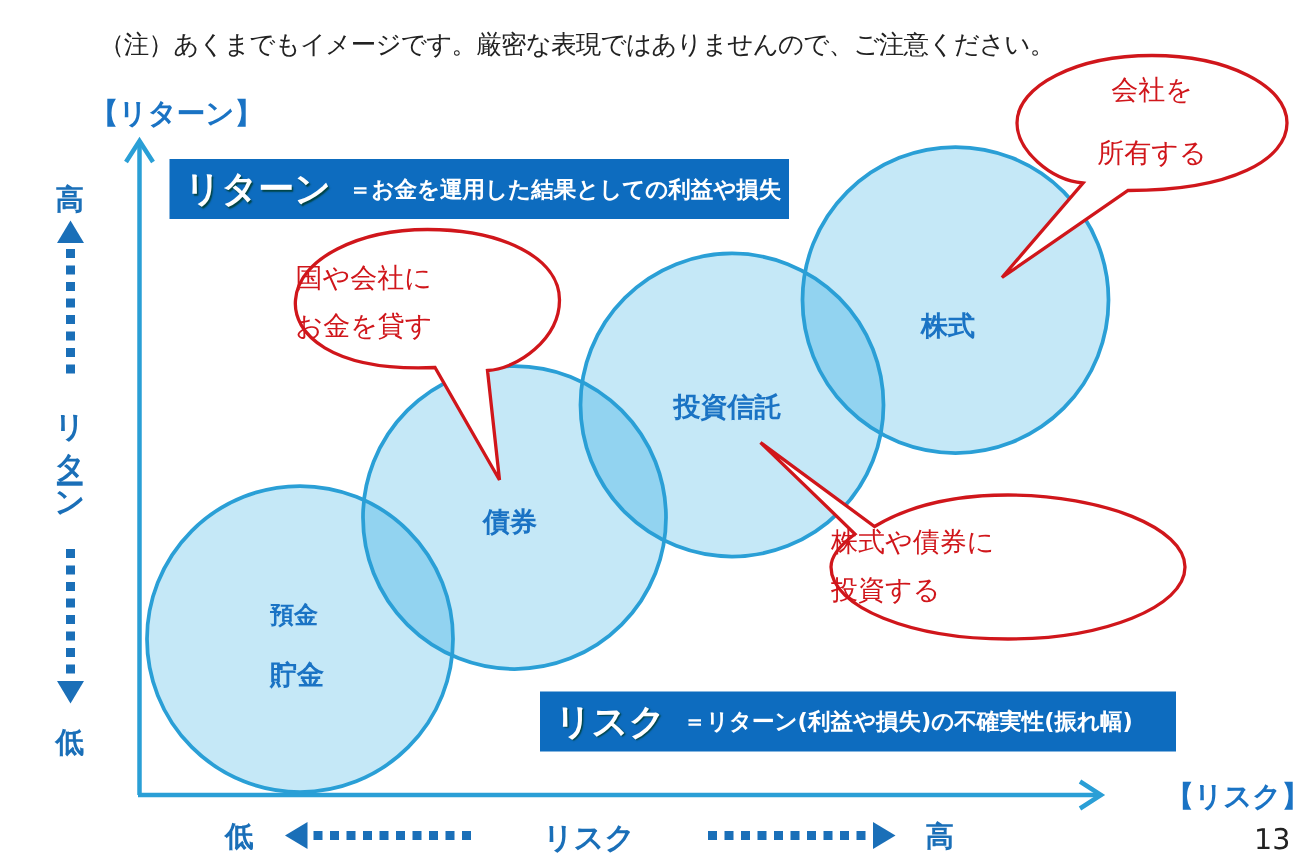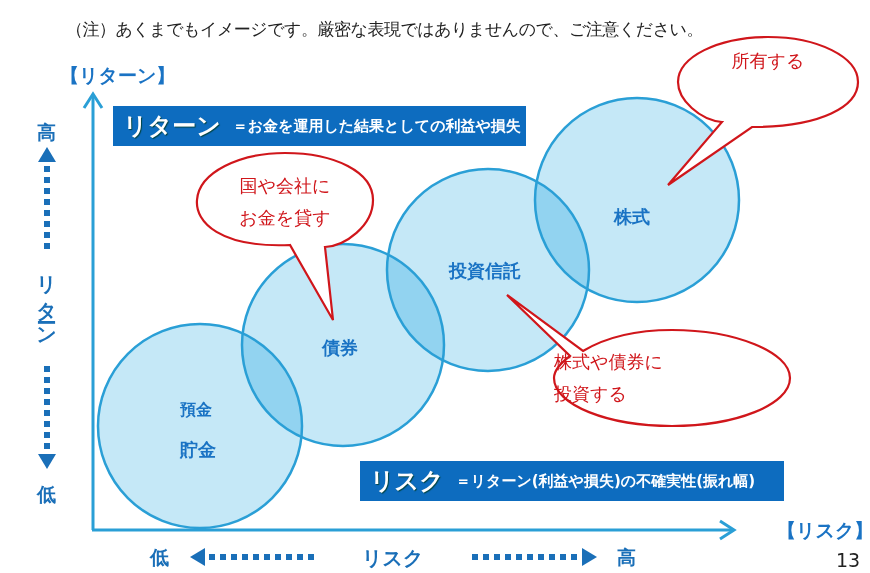--- a/index.html
+++ b/index.html
@@ -124,25 +124,26 @@
   <span class="big">リスク</span>
   <span class="small">＝リターン(利益や損失)の不確実性(振れ幅)</span>
 </div>
 
 <div class="abs axis-label" style="left:180px; top:400px; font-size:16px;">預金</div>
 <div class="abs axis-label" style="left:180px; top:438px; font-size:18px;">貯金</div>
 <div class="abs axis-label" style="left:322px; top:336px; font-size:18px;">債券</div>
 <div class="abs axis-label" style="left:449px; top:259px; font-size:18px;">投資信託</div>
 <div class="abs axis-label" style="left:614px; top:189px; font-size:18px;margin-top:16px;">株式</div>
 
-<div class="abs" style="left:197px; top:170px; width:176px; text-align:center; color:#d0161b; font-size:18px; line-height:32px;">
+<div class="abs" style="left:197px; top:170px; width:176px; color:#d0161b; font-size:18px; line-height:32px;">
   <div>国や会社に</div>
   <div>お金を貸す</div>
 </div>
 <div class="abs" style="left:678px; top:40px; width:180px; text-align:center; color:#d0161b; font-size:18px; line-height:42px;">
+  <div>会社を</div>
   <div>所有する</div>
 </div>
 <div class="abs" style="left:554px; top:346px; width:236px; text-align:left; color:#d0161b; font-size:18px; line-height:32px;">
   <div>株式や債券に</div>
   <div>投資する</div>
 </div>
 
 <div class="abs hi-lo" style="left:37px; top:120px;">高</div>
 <div class="abs vert-text" style="left:34px; top:262px;">リターン</div>
 <div class="abs hi-lo" style="left:37px; top:482px;">低</div>

